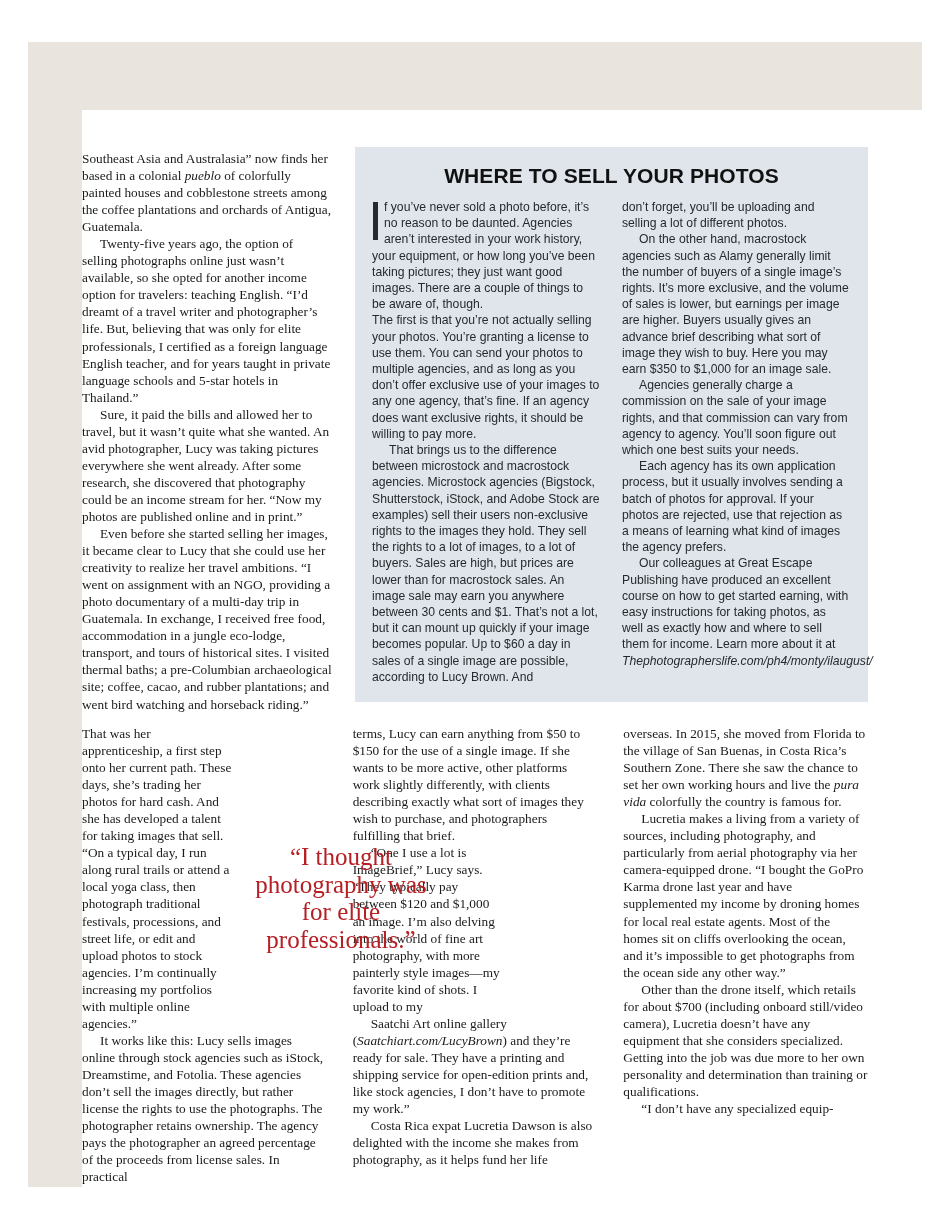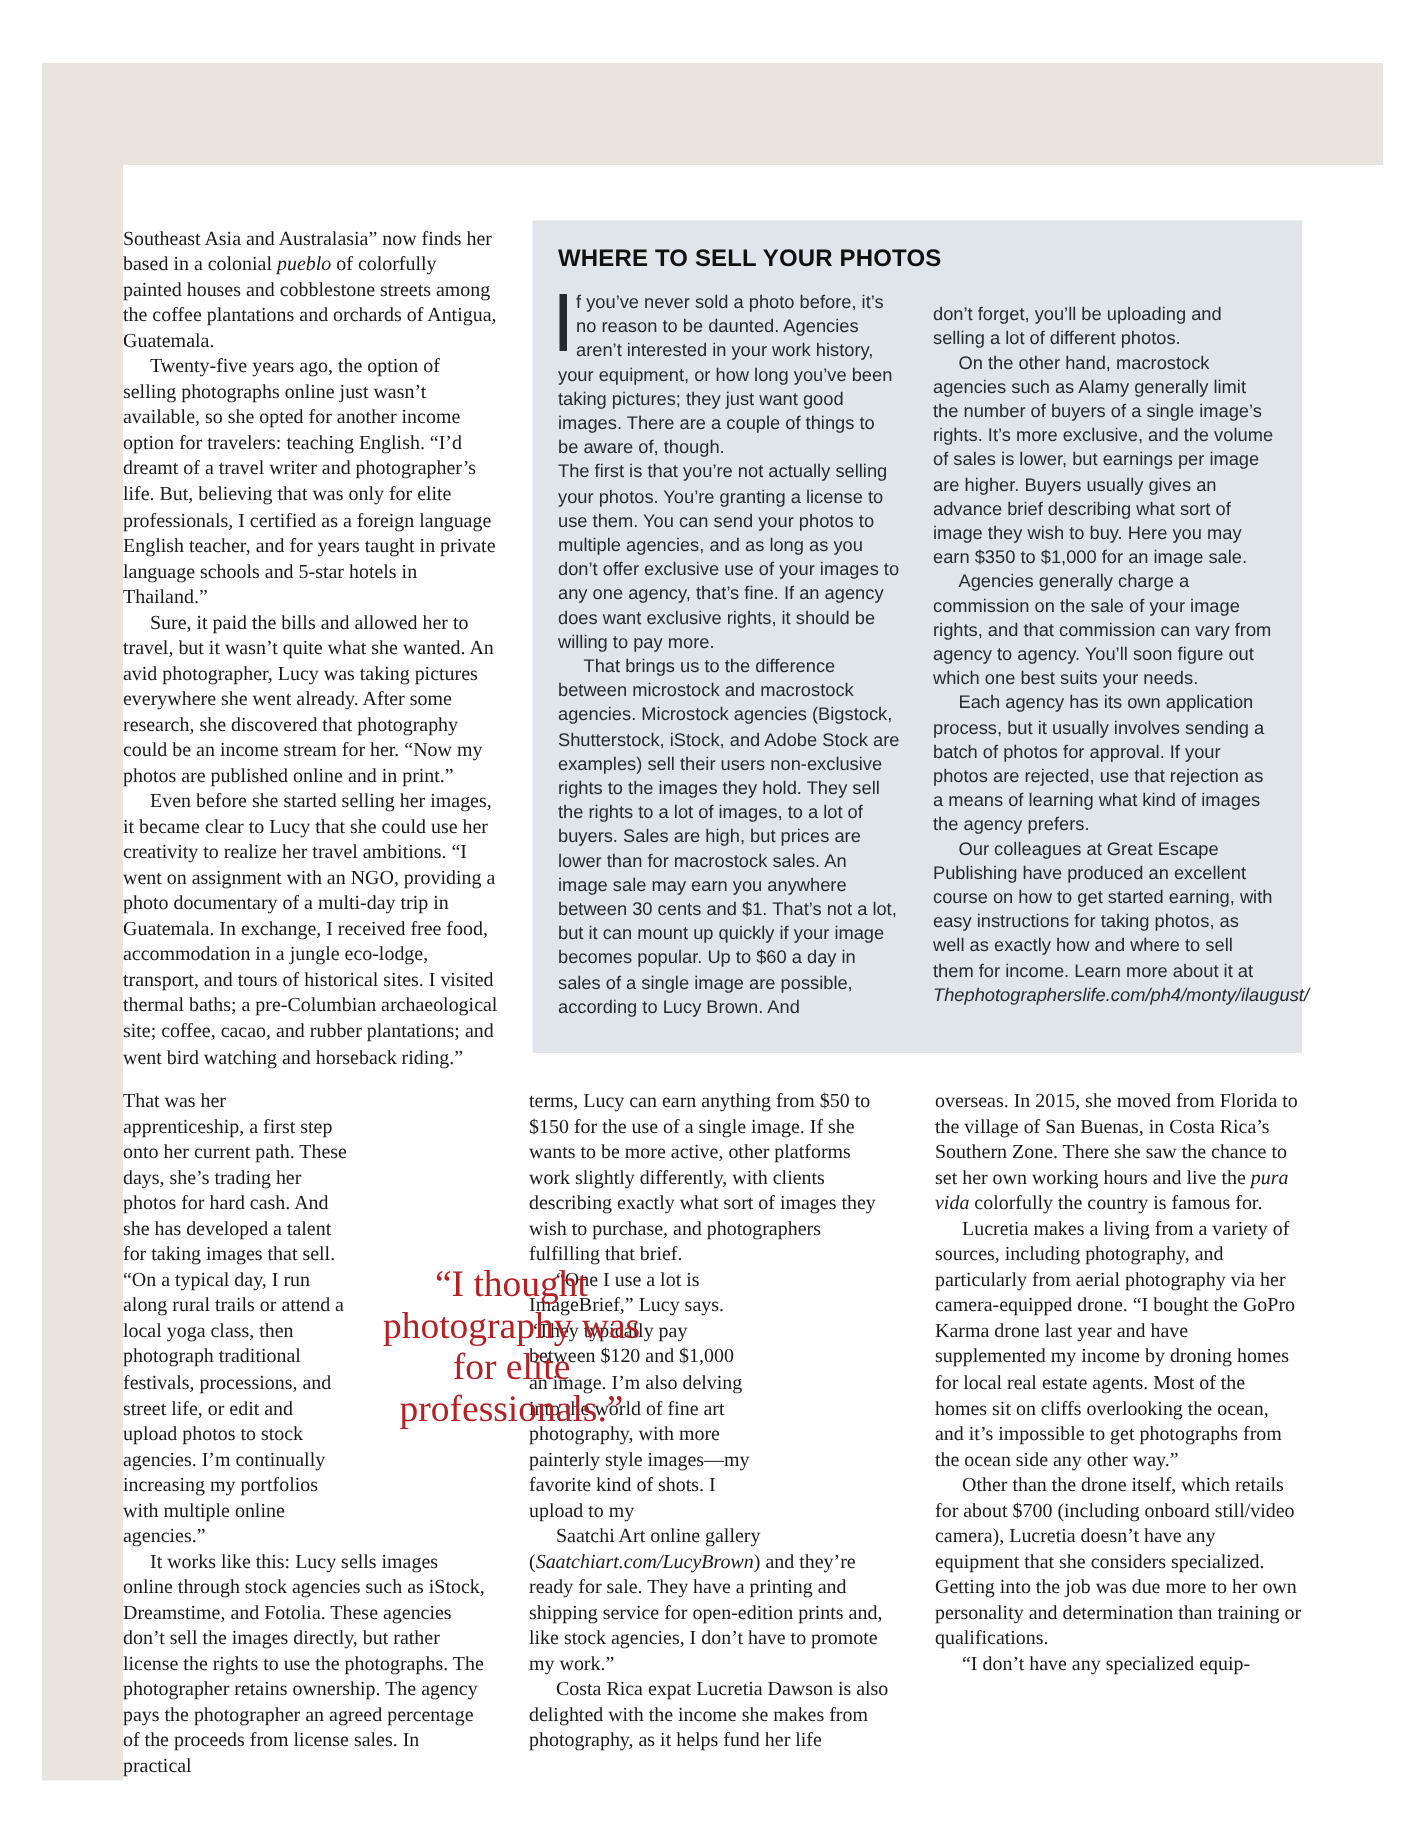--- a/index.html
+++ b/index.html
@@ -82,30 +82,29 @@
     top: -3px;
     width: 513px;
     height: 555px;
     background: #dfe5ea;
     box-sizing: border-box;
     padding: 14px 17px 12px 17px;
   }
   #sidebar-title {
     font-family: "Liberation Sans", sans-serif;
     font-weight: bold;
-    font-size: 16px;
+    font-size: 21px;
     letter-spacing: 0.1px;
-    text-align: left;
+    text-align: center;
     color: #111111;
     margin: 3px 0 11px 0;
   }
   #sidebar-cols {
     display: flex;
     gap: 22px;
-    align-items: center;
   }
   .sidebar-col {
     width: 228px;
     font-family: "Liberation Sans", sans-serif;
     font-size: 12.2px;
     line-height: 16.2px;
     color: #252a2e;
   }
   .sidebar-col p { margin: 0; }
   .sidebar-col p + p { text-indent: 17px; }

